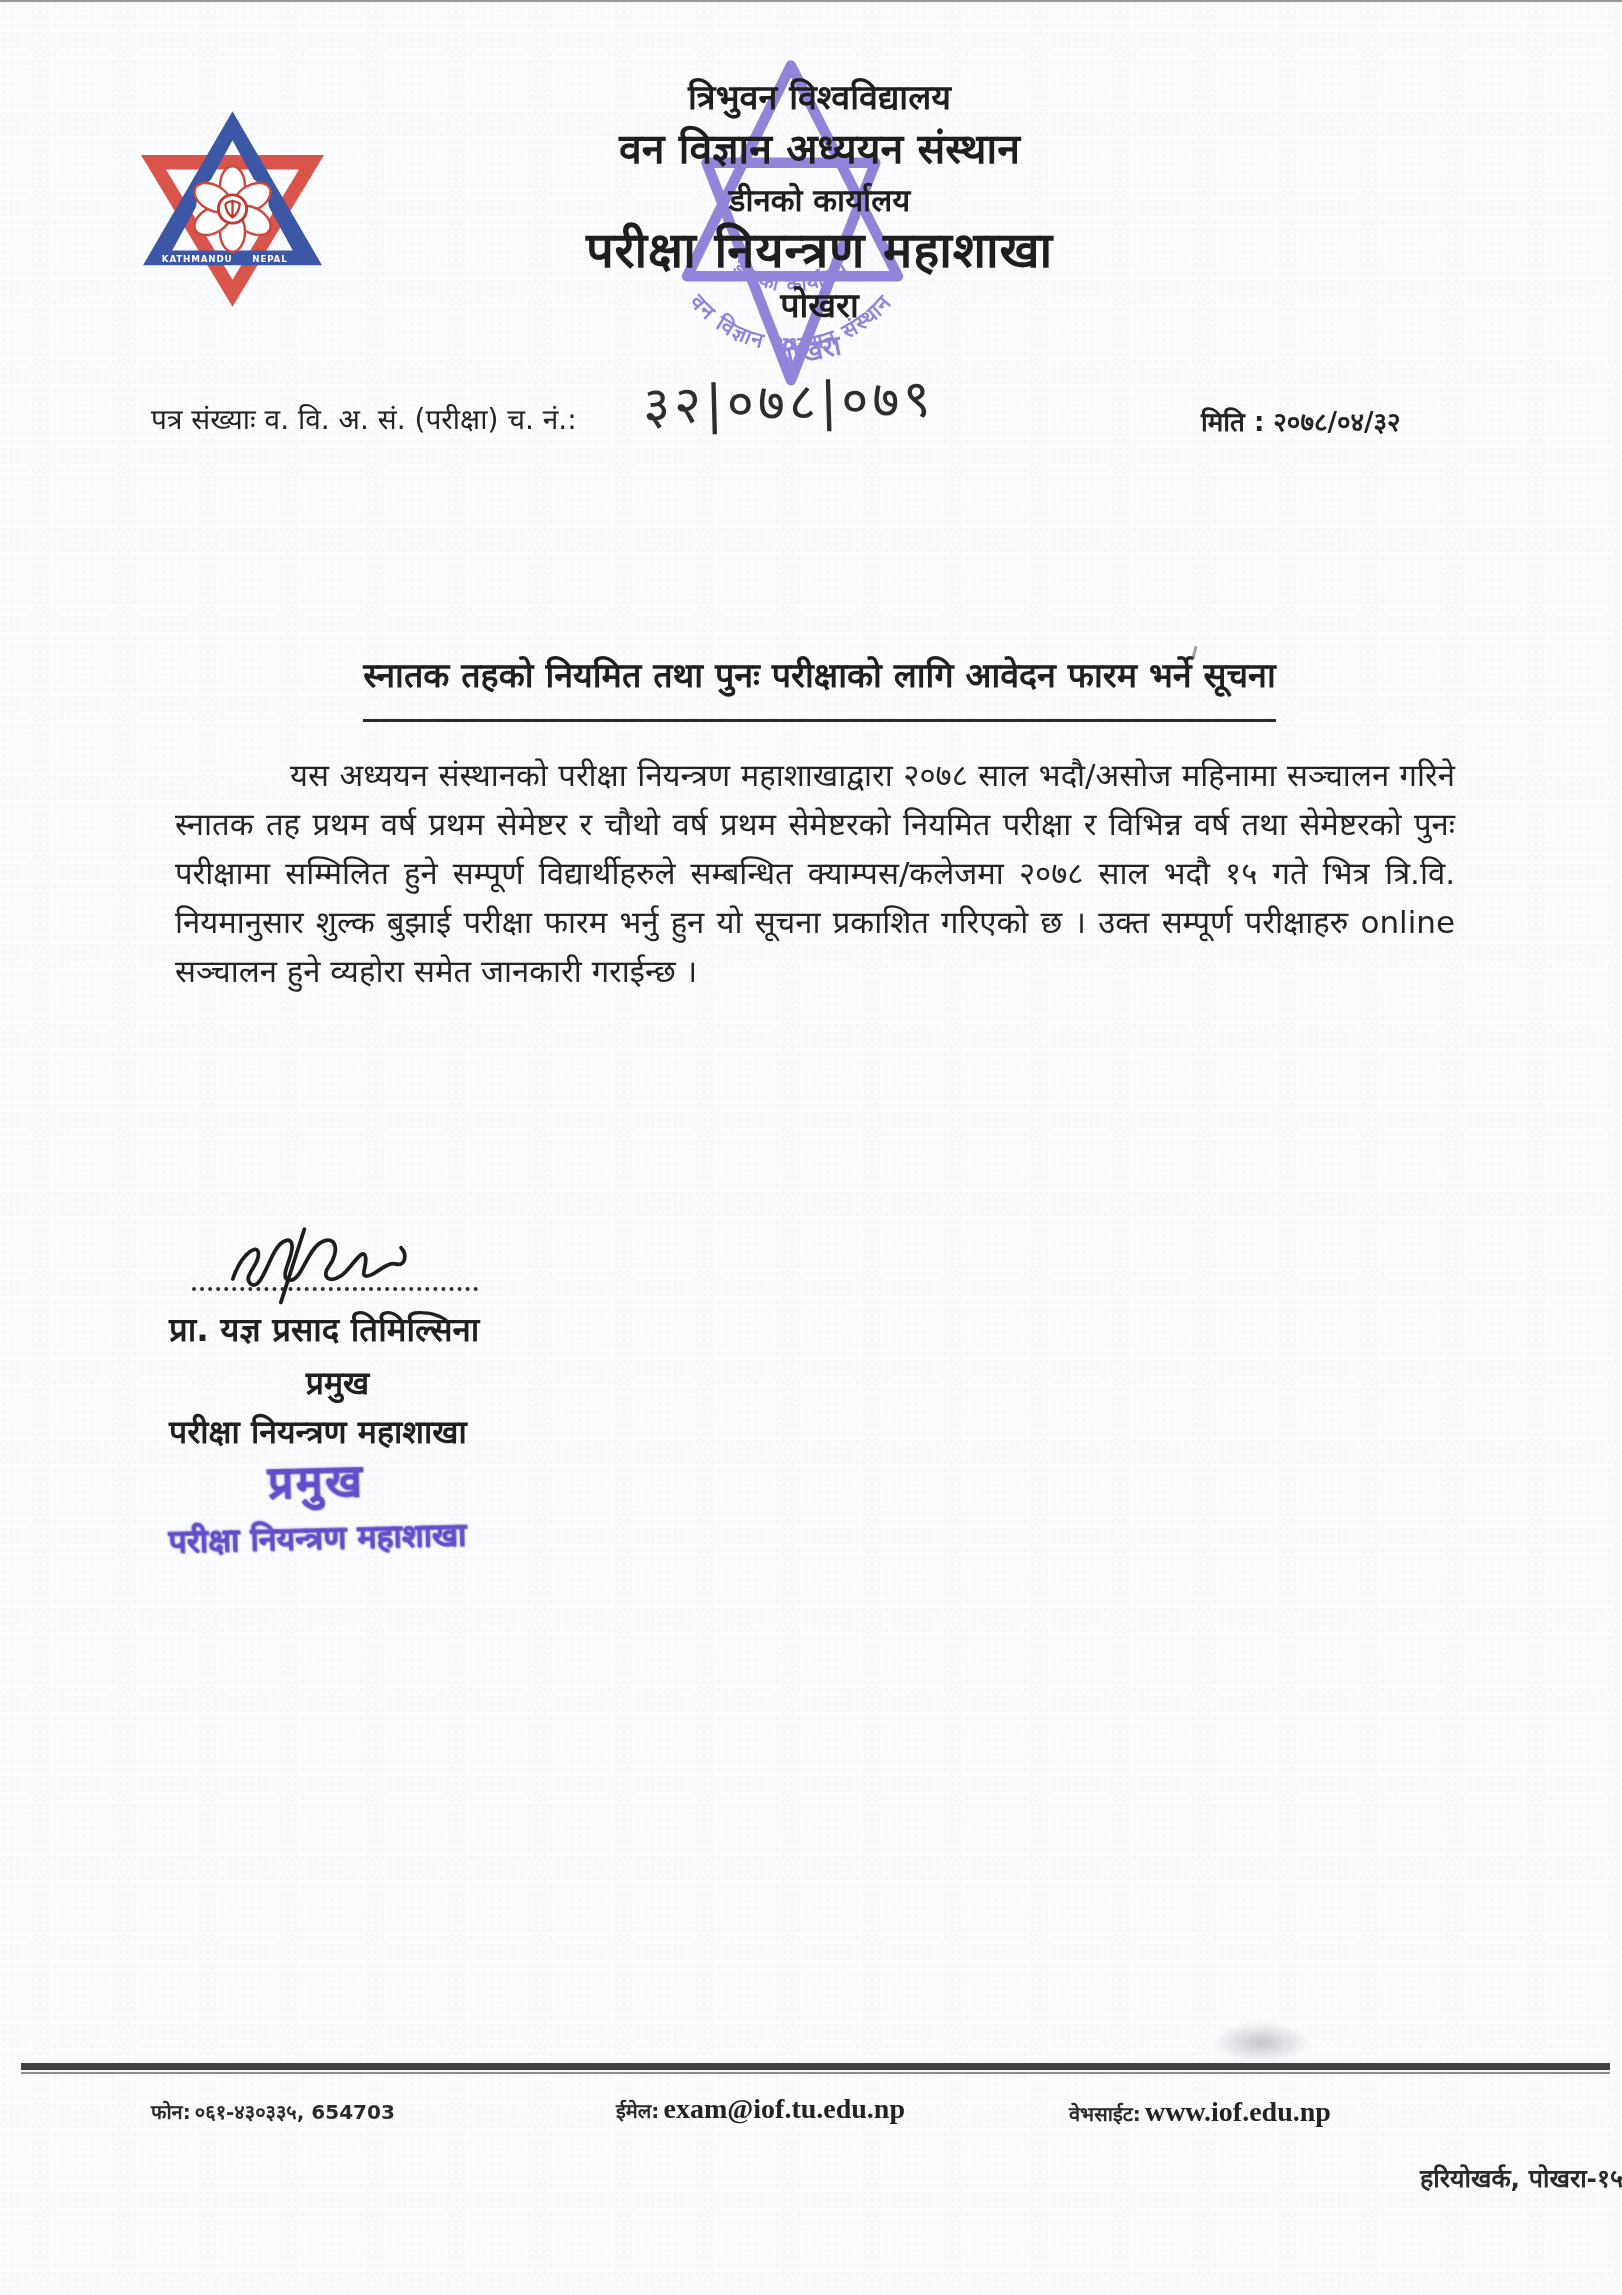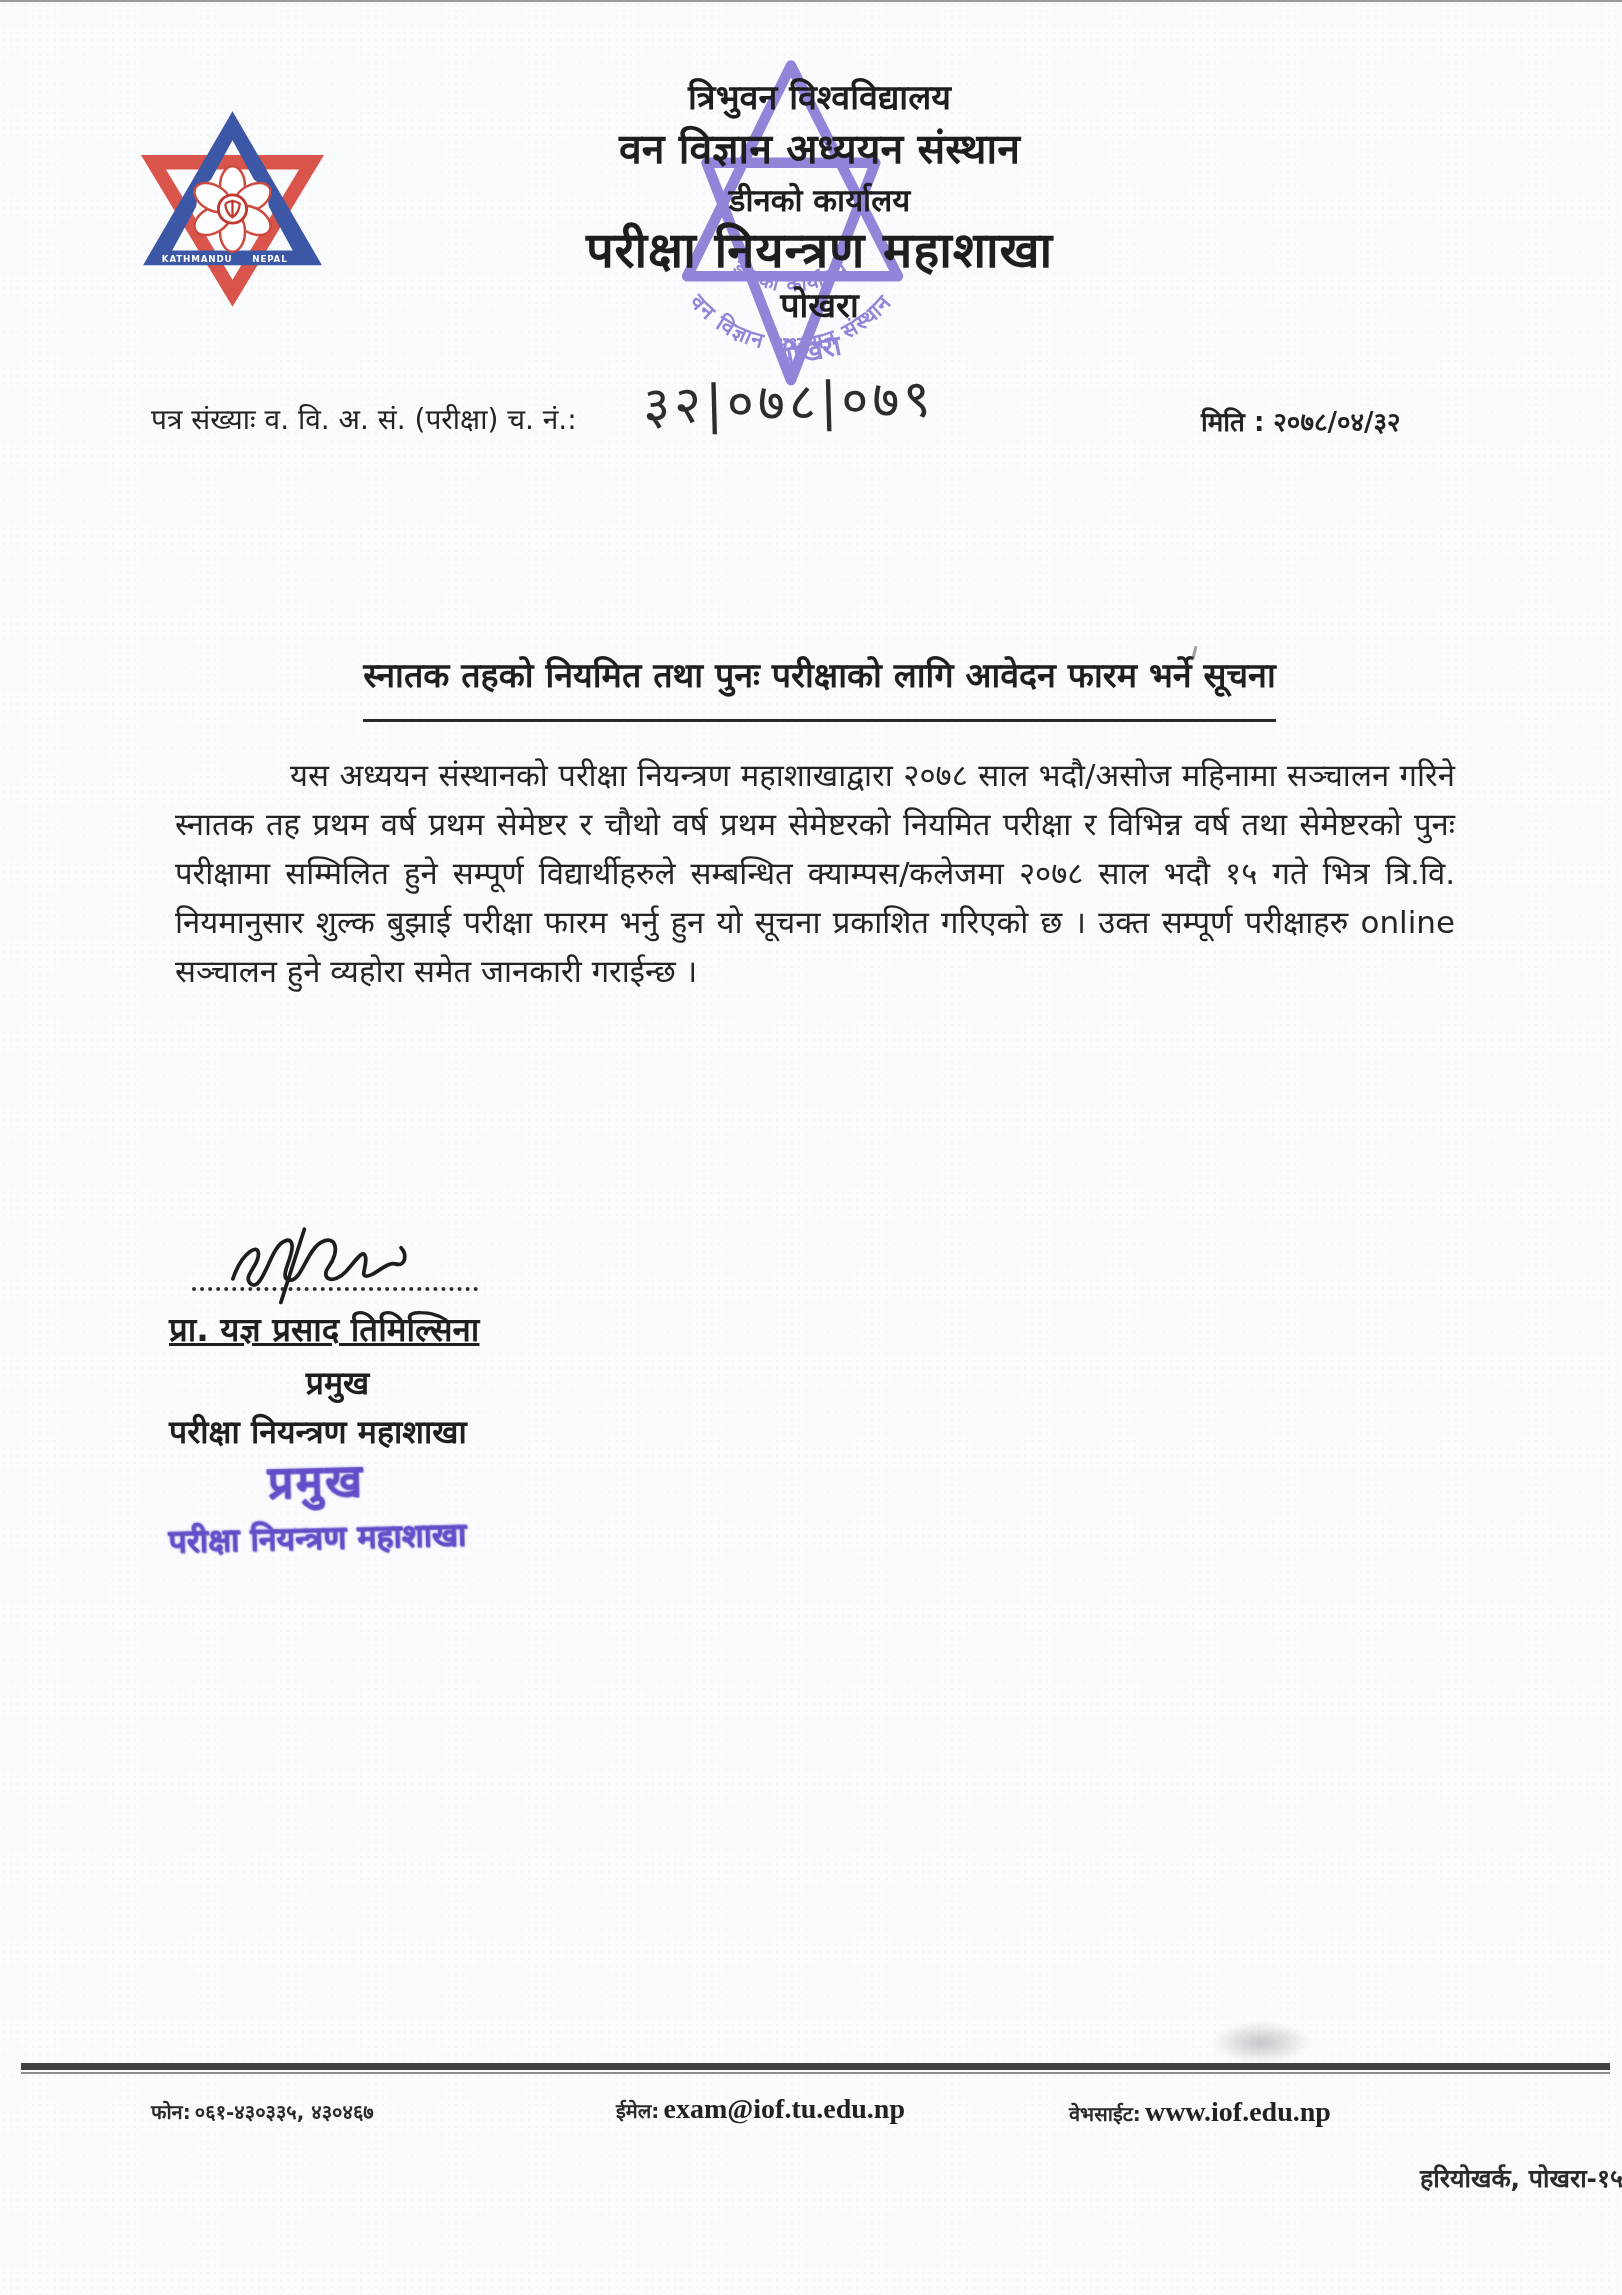--- a/index.html
+++ b/index.html
@@ -40,21 +40,21 @@
     color:#1f1f1f;}
   #notice-title span{border-bottom:3.2px solid #2a2a2a;padding-bottom:24px;}
 
   
   #body-text{left:175px;top:751px;width:1280px;font-size:31px;line-height:49px;
     text-align:justify;text-indent:115px;color:#242424;font-weight:500;margin:0;}
 
   
   #sig-dots{left:192px;top:1258px;width:286px;height:29px;border-bottom:4.9px dotted #2e2e2e;}
   #sig-squiggle{left:226px;top:1222px;}
-  #sig-name{left:169px;top:1306px;font-size:33px;font-weight:bold;color:#1f1f1f;text-decoration:underline;}
+  #sig-name{left:169px;top:1306px;font-size:33px;font-weight:bold;color:#1f1f1f;}
   #sig-post{left:169px;top:1360px;width:337px;text-align:center;font-size:32px;font-weight:bold;color:#1f1f1f;}
   #sig-division{left:169px;top:1409px;font-size:32px;font-weight:bold;color:#1f1f1f;}
 
   
   #office-stamp{left:154px;top:1449px;width:325px;text-align:center;
     transform:rotate(-1.4deg);filter:blur(0.4px);opacity:.95;}
   #office-stamp .s1{font-size:45px;font-weight:bold;letter-spacing:2.4px;}
   #office-stamp .s2{font-size:32px;font-weight:bold;white-space:nowrap;margin-top:4.9px;}
 
   
@@ -153,21 +153,21 @@
     <div class="s2">परीक्षा नियन्त्रण महाशाखा</div>
   </div>
 
   <div id="smudge-bottom" class="abs"></div>
 
   <div id="footer-rule" class="abs"></div>
   <div id="footer-rule-2" class="abs"></div>
 
   <div id="footer-phone" class="abs">
     <span class="f-label">फोन:</span>
-    <span class="f-label">०६१-४३०३३५, ४३०४६७</span>
+    <span class="f-label">०६१-४३०३३५, 654703</span>
   </div>
   <div id="footer-email" class="abs">
     <span class="f-label">ईमेल:</span>
     <span class="f-latin serif">exam@iof.tu.edu.np</span>
   </div>
   <div id="footer-website" class="abs">
     <span class="f-label">वेभसाईट:</span>
     <span class="f-latin serif">www.iof.edu.np</span>
   </div>
   <div id="footer-address" class="abs">हरियोखर्क, पोखरा-१५</div>

